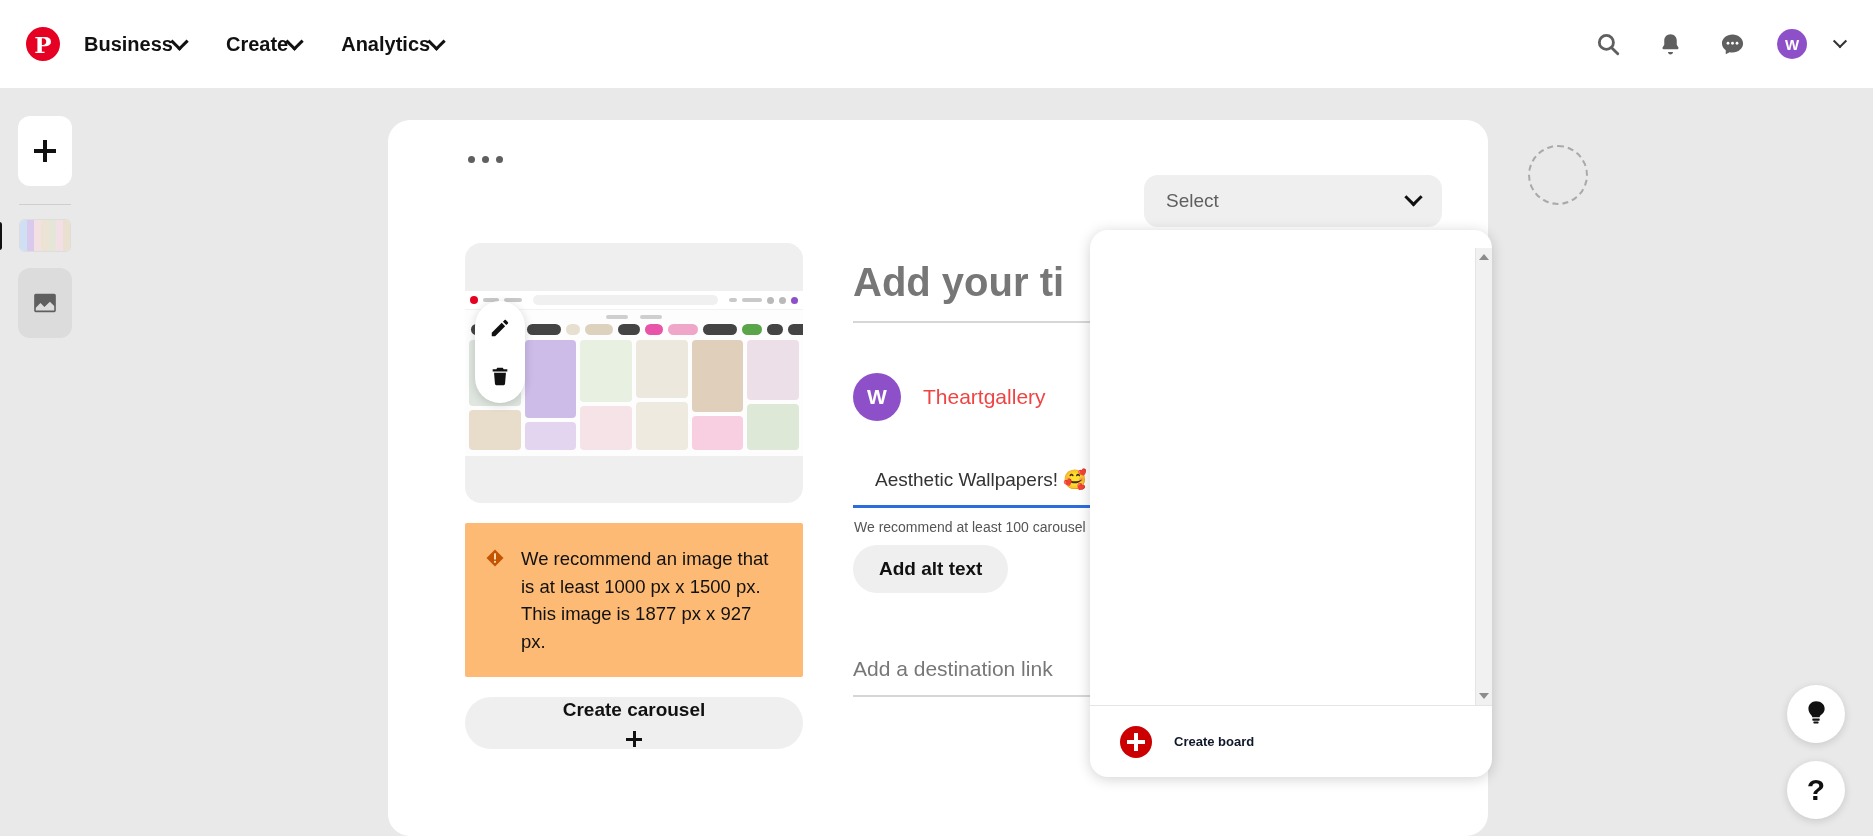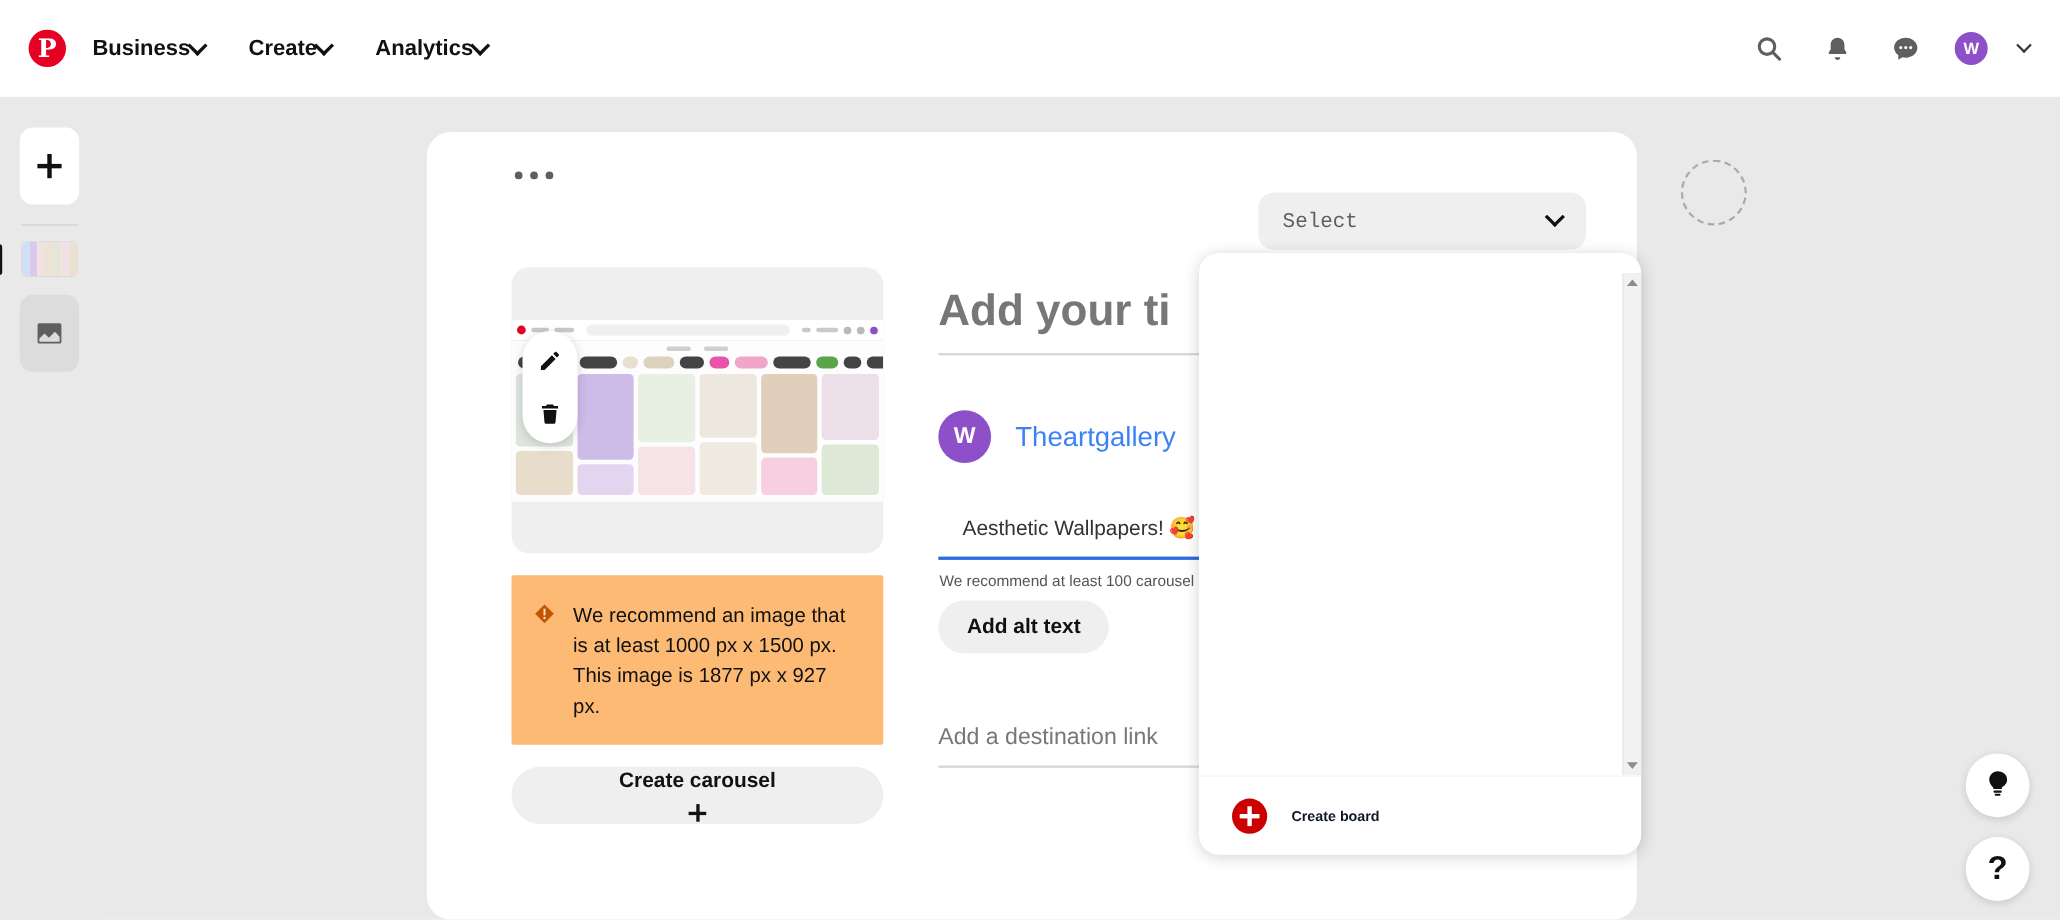--- a/index.html
+++ b/index.html
@@ -318,21 +318,21 @@
     cursor: pointer;
   }
   .author-av {
     width: 48px; height: 48px;
     border-radius: 50%;
     background: #8e50c8;
     color: #fff;
     display: flex; align-items: center; justify-content: center;
     font-size: 21px; font-weight: bold;
   }
-  .author-name { font-size: 25px; color: #3b82f6; }
+  .author-name { font-size: 21px; color: #ef4444; }
 
   .desc-field {
     margin-top: 47px;
     font-size: 19px;
     color: #333;
     padding: 0 0 14px 22px;
     border-bottom: 3px solid #2d6cdf;
     cursor: text;
     white-space: nowrap;
     overflow: hidden;
@@ -374,21 +374,20 @@
   .select-box {
     position: absolute;
     left: 1144px; top: 175px;
     width: 298px; height: 52px;
     background: #efefef;
     border-radius: 14px;
     display: flex; align-items: center;
     padding: 0 22px;
     cursor: pointer;
     z-index: 30;
-    font-family: Liberation Mono, monospace;
   }
   .select-label { font-size: 19px; color: #5f5f5f; }
   .select-chev {
     margin-left: auto;
     width: 13px; height: 13px;
     border-right: 3.5px solid #111;
     border-bottom: 3.5px solid #111;
     transform: rotate(45deg) translate(-3px,-3px);
   }
 

